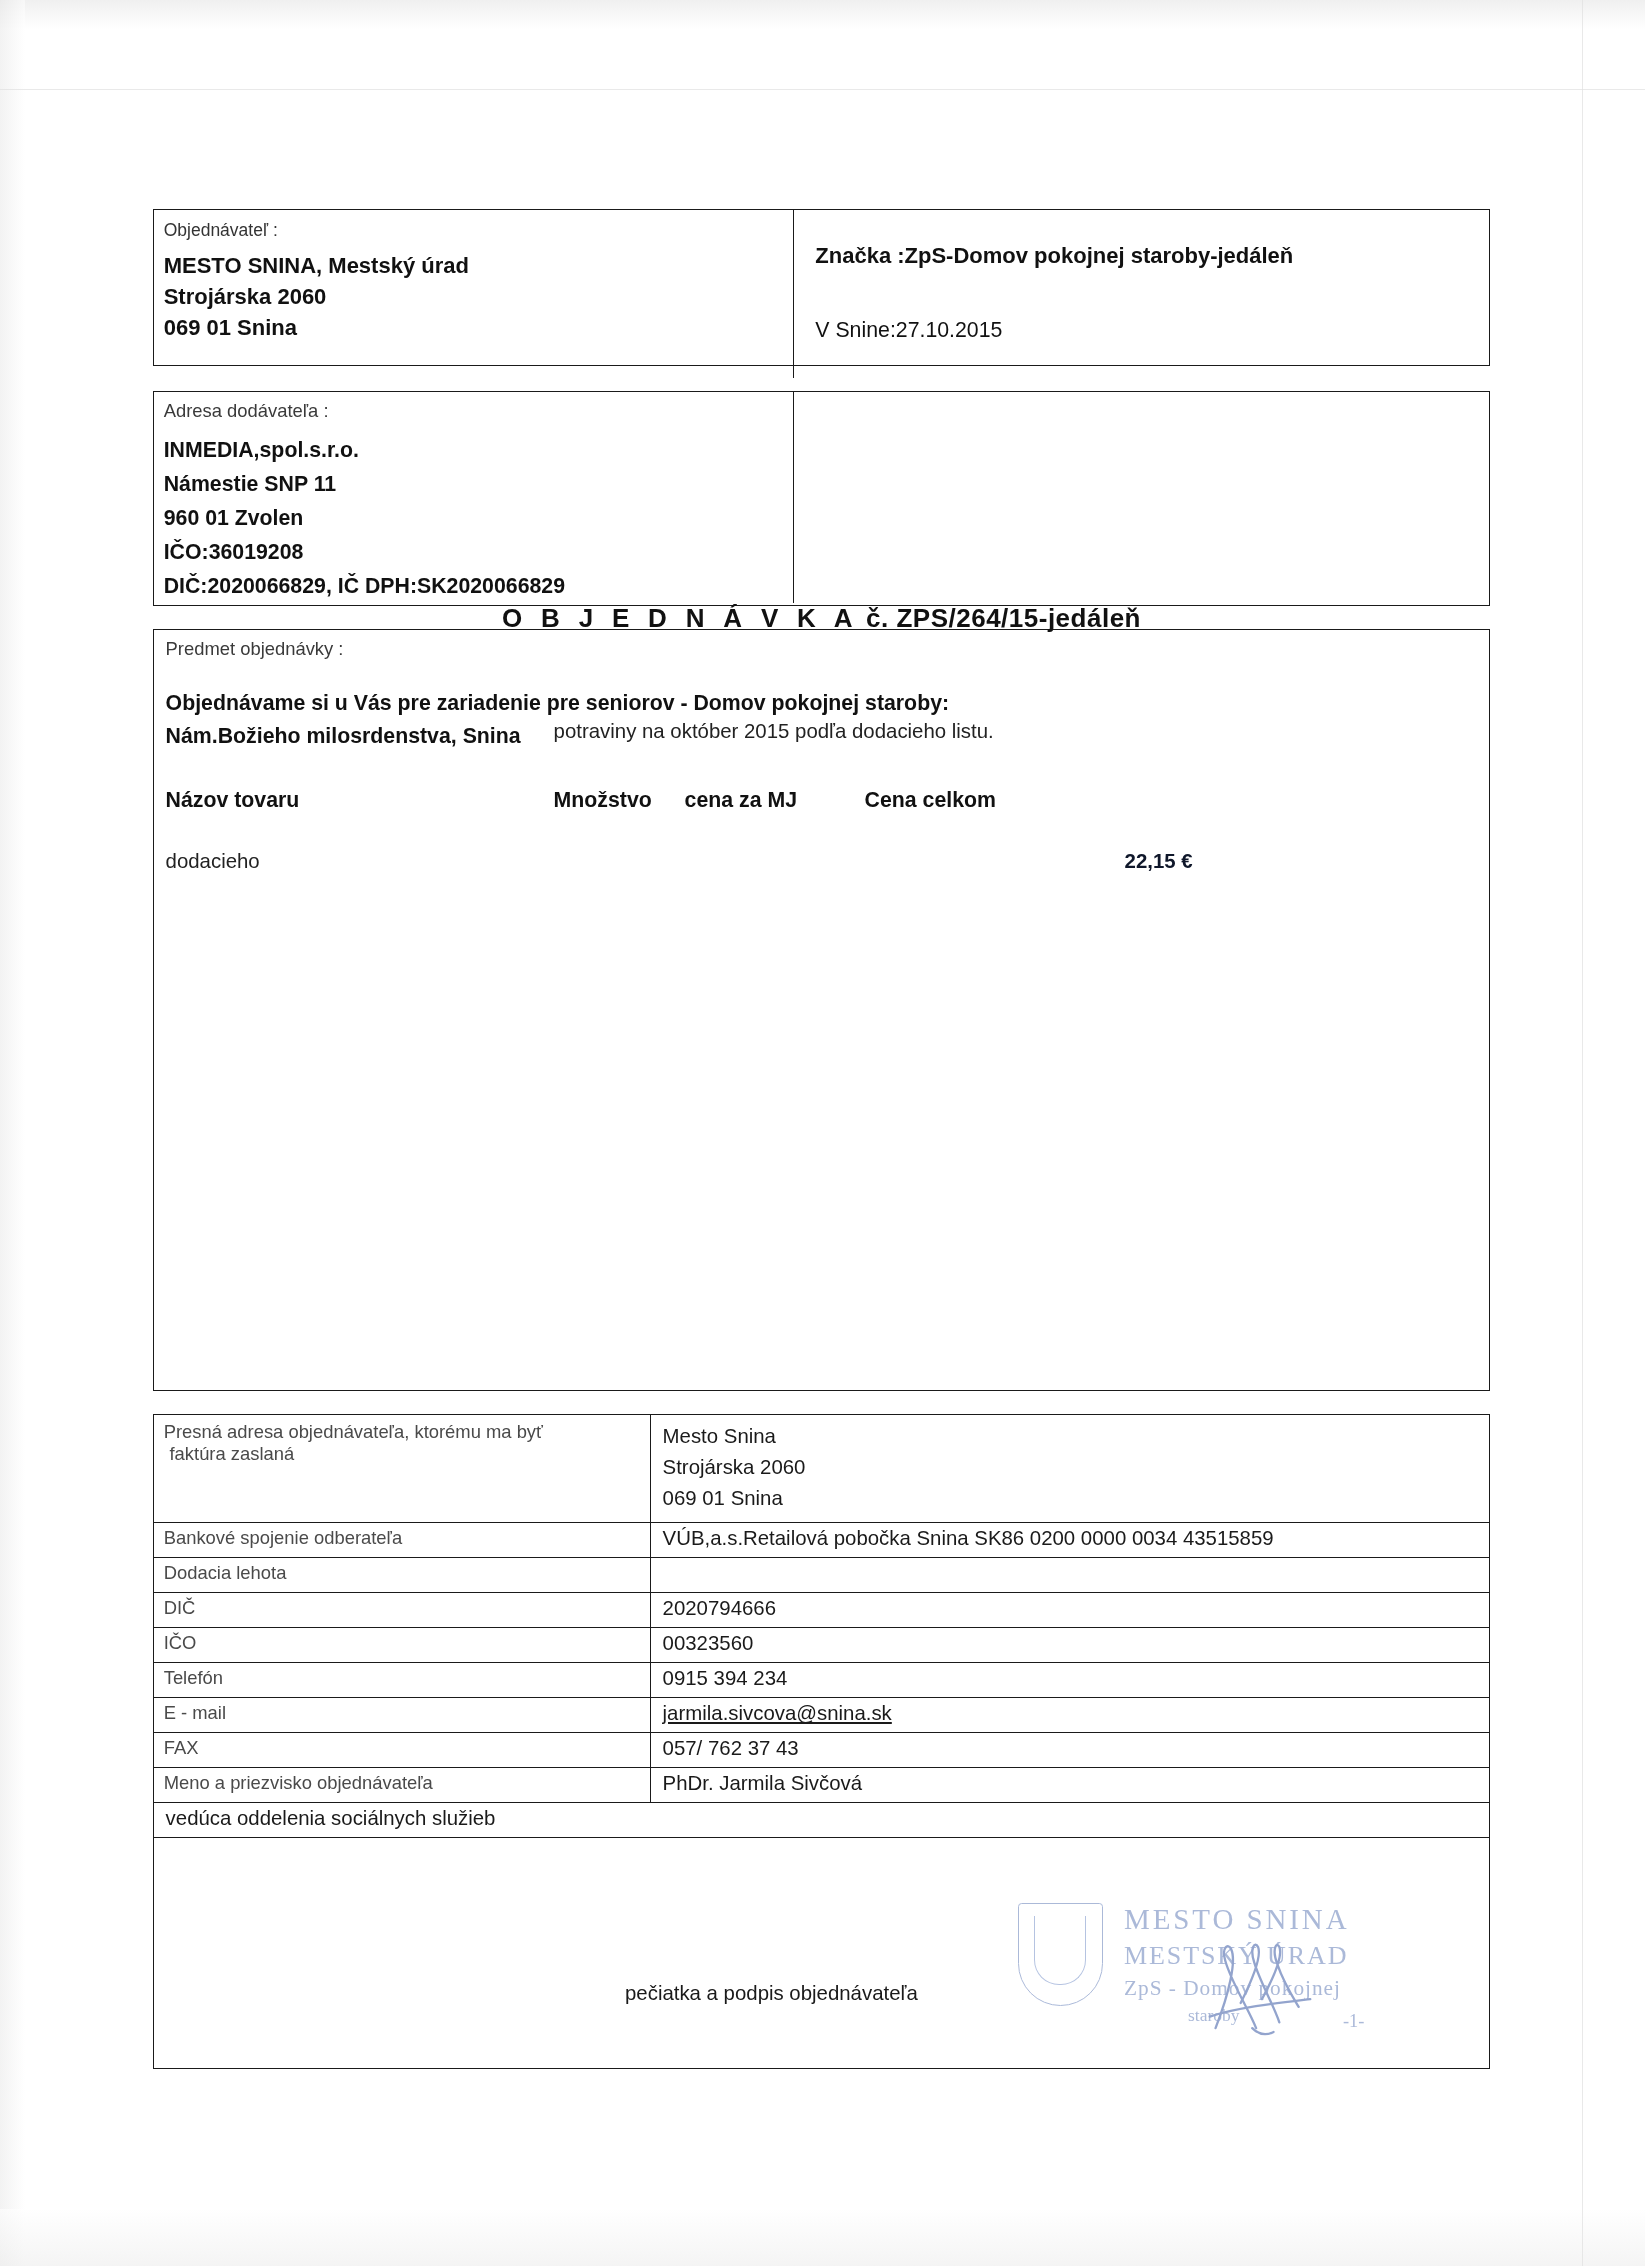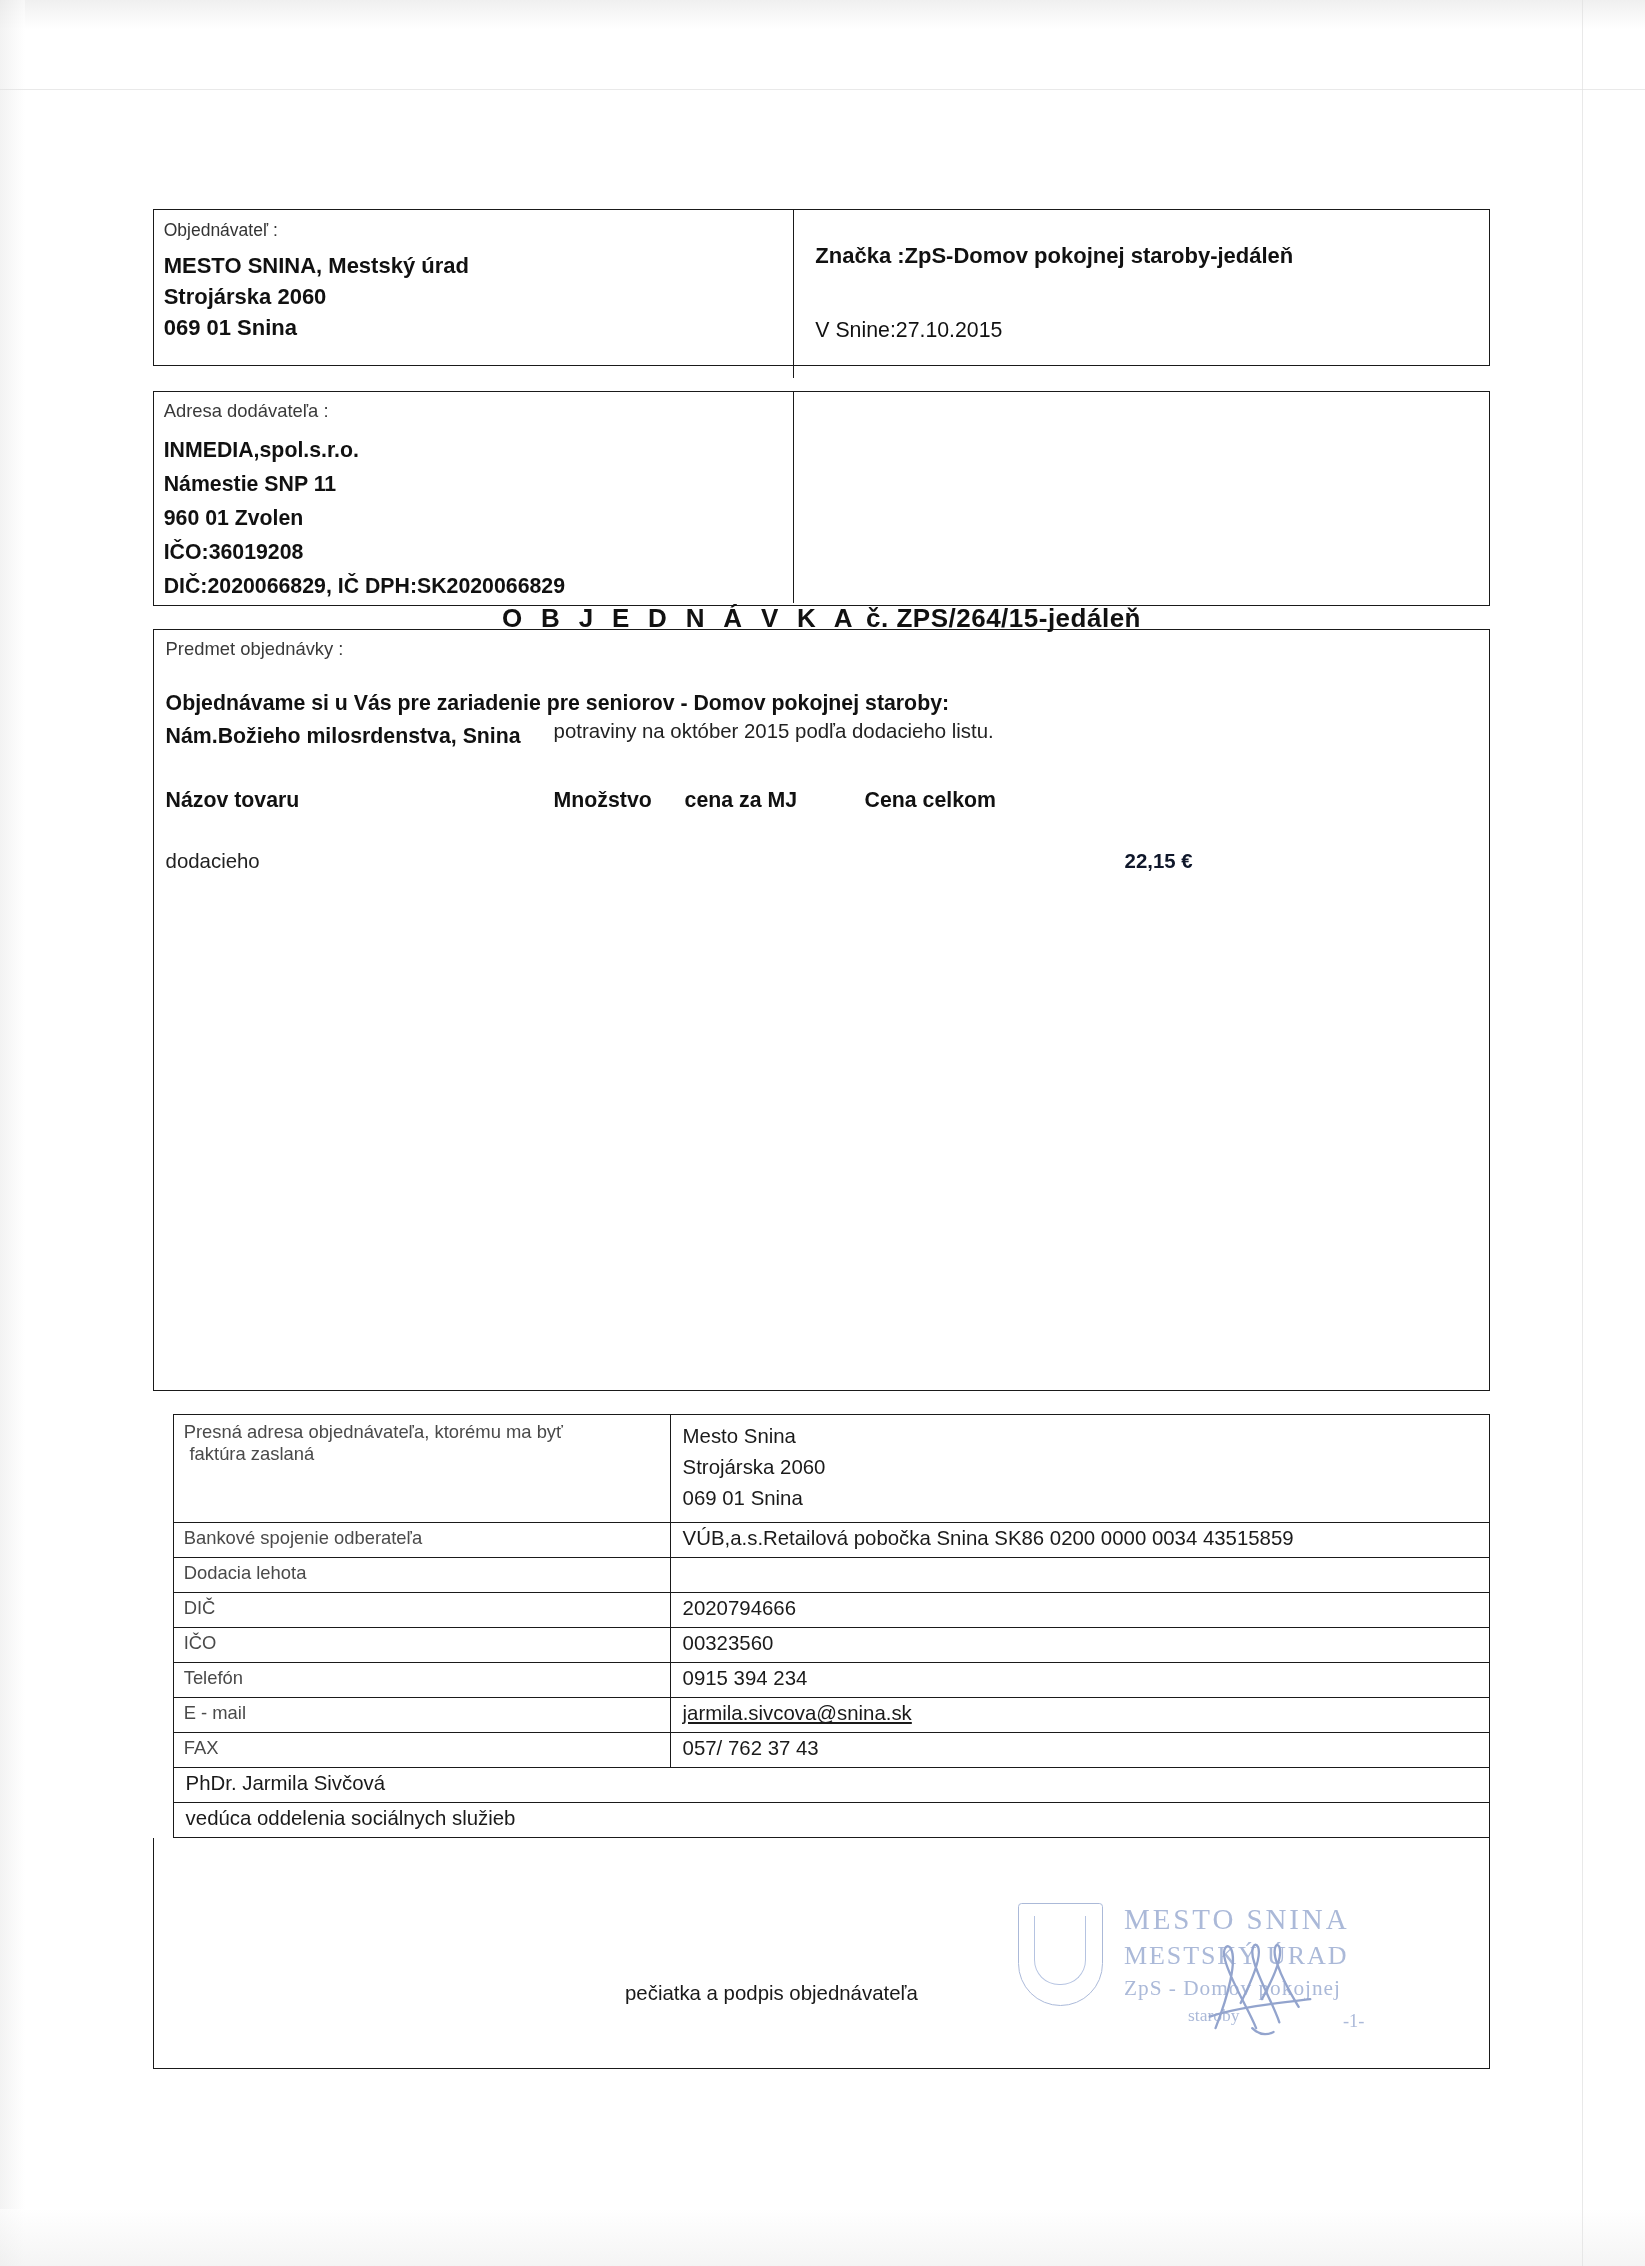--- a/index.html
+++ b/index.html
@@ -142,21 +142,20 @@
   .predmet .itemrow .c3 { width: 180px; }
   .predmet .itemrow .price { font-weight: bold; color: #0f172a; margin-left: 260px;}
 
   
   .details {
     border-left: 1.9px solid #1a1a1a;
     border-right: 1.9px solid #1a1a1a;
     border-top: 1.9px solid #1a1a1a;
     box-sizing: border-box;
     margin-top: 23px;
-    margin-left: 20px;
   }
   .drow {
     display: flex;
     border-bottom: 1.9px solid #1a1a1a;
     box-sizing: border-box;
     min-height: 35px;
   }
   .dkey {
     width: 497px;
     box-sizing: border-box;
@@ -349,20 +348,21 @@
       </div>
       <div class="drow">
         <div class="dkey">E - mail</div>
         <div class="dval email">jarmila.sivcova@snina.sk</div>
       </div>
       <div class="drow">
         <div class="dkey">FAX</div>
         <div class="dval">057/ 762 37 43</div>
       </div>
       <div class="drow">
+        <div class="dkey">Meno a priezvisko objednávateľa</div>
         <div class="dval">PhDr. Jarmila Sivčová</div>
       </div>
       <div class="drow">
         <div class="dval">vedúca oddelenia sociálnych služieb</div>
       </div>
     </div>
 
     <div class="footer">
       <div class="signline">pečiatka a podpis objednávateľa</div>
 

